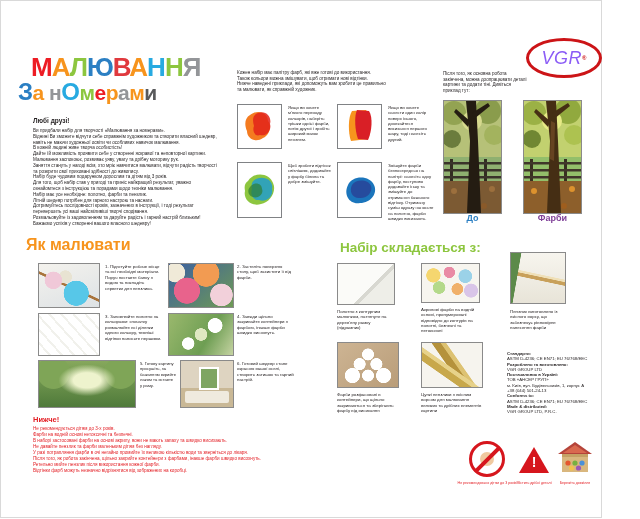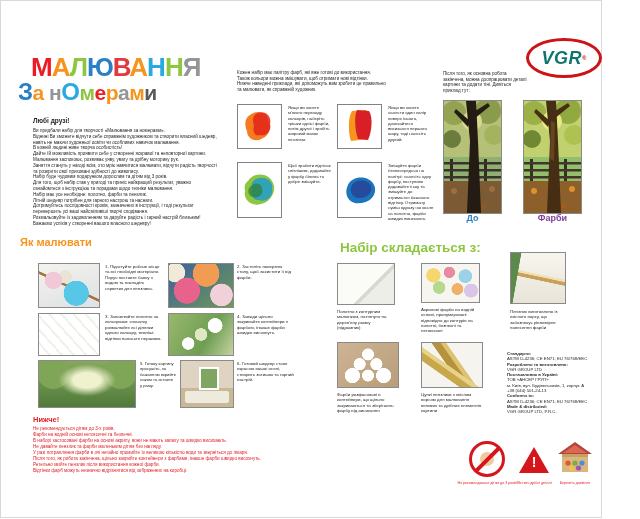--- a/index.html
+++ b/index.html
@@ -14,29 +14,29 @@
   .greeting{left:33px;top:117px;font-size:6.5px;font-weight:bold;}
   .intro-lines{left:33px;top:128px;width:212px;font-size:4.6px;line-height:5.8px;white-space:pre-line;}
   
   .h-blue{left:237px;top:47px;font-size:13.5px;font-weight:bold;color:#29abe2;}
   .tech-intro{left:237px;top:70px;width:200px;font-size:4.6px;line-height:5.6px;white-space:pre-line;}
   .tipbox{border:1px solid #808285;background:#fff;}
   .tiptext{font-size:4.3px;line-height:5.3px;}
   
   .vgr{left:526px;top:38px;width:70px;height:34px;border:3px solid #cc1417;border-radius:50%;
        display:flex;align-items:center;justify-content:center;}
-  .vgr span{color:#0f766e;font-weight:bold;font-style:italic;font-size:18px;letter-spacing:0.5px;}
+  .vgr span{color:#8b5cf6;font-weight:normal;font-style:italic;font-size:18px;letter-spacing:0.5px;}
   .vgr sup{color:#cc1417;font-size:6px;font-weight:bold;}
   .example-note{left:443px;top:71px;width:86px;font-size:4.6px;line-height:5.6px;}
   .treepic{width:57px;height:112px;border:1px solid #8a8a8a;overflow:hidden;}
   .after-filter svg{filter:saturate(1.25) brightness(1.07);}
   .lbl-before{left:443px;top:213px;width:59px;text-align:center;font-size:9px;font-weight:bold;color:#2b7fc3;}
   .lbl-after{left:523px;top:213px;width:59px;text-align:center;font-size:9px;font-weight:bold;color:#7f3f98;}
   
-  .h-orange{left:20px;top:236px;font-size:11px;font-weight:bold;color:#f7941d;}
+  .h-orange{left:26px;top:236px;font-size:16px;font-weight:bold;color:#f7941d;}
   .ph{border:1px solid #8a8a8a;box-sizing:border-box;overflow:hidden;}
   .steptext{font-size:4.4px;line-height:5.4px;}
   
   .ph-jars{background:
     radial-gradient(circle at 62% 68%,#57c7e8 0 26%,rgba(0,0,0,0) 27%),
     radial-gradient(circle at 24% 38%,#f0c8d8 0 16%,rgba(0,0,0,0) 17%),
     radial-gradient(circle at 44% 30%,#e8e3d2 0 14%,rgba(0,0,0,0) 15%),
     linear-gradient(25deg,rgba(0,0,0,0) 46%,#a9743c 47% 50%,rgba(0,0,0,0) 51%),
     linear-gradient(160deg,#f4f2ed,#dde2e5);}
   .ph-flowers{background:

